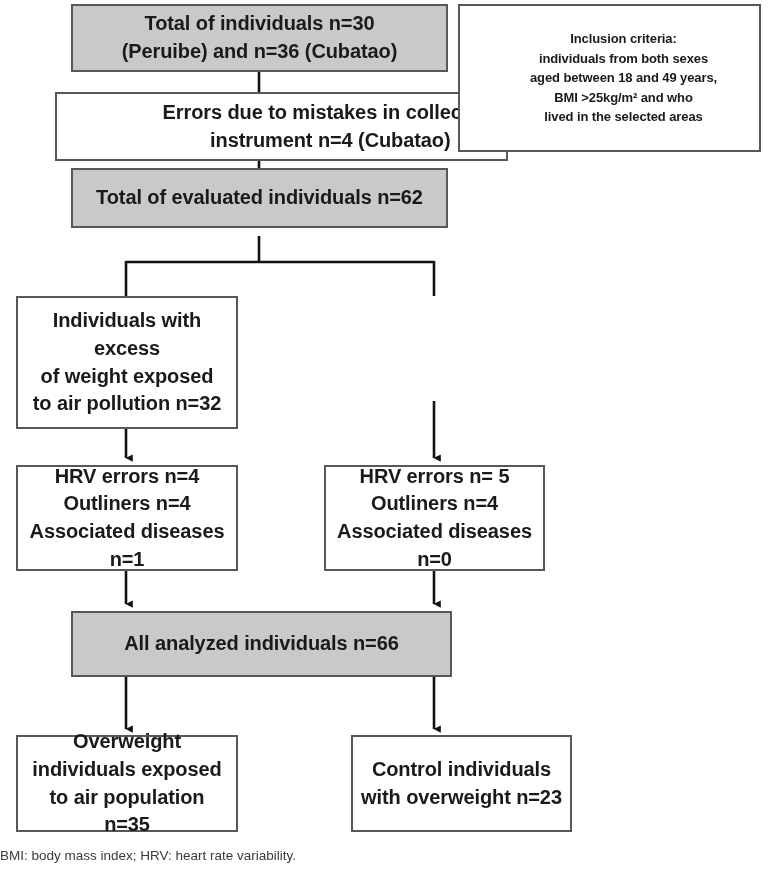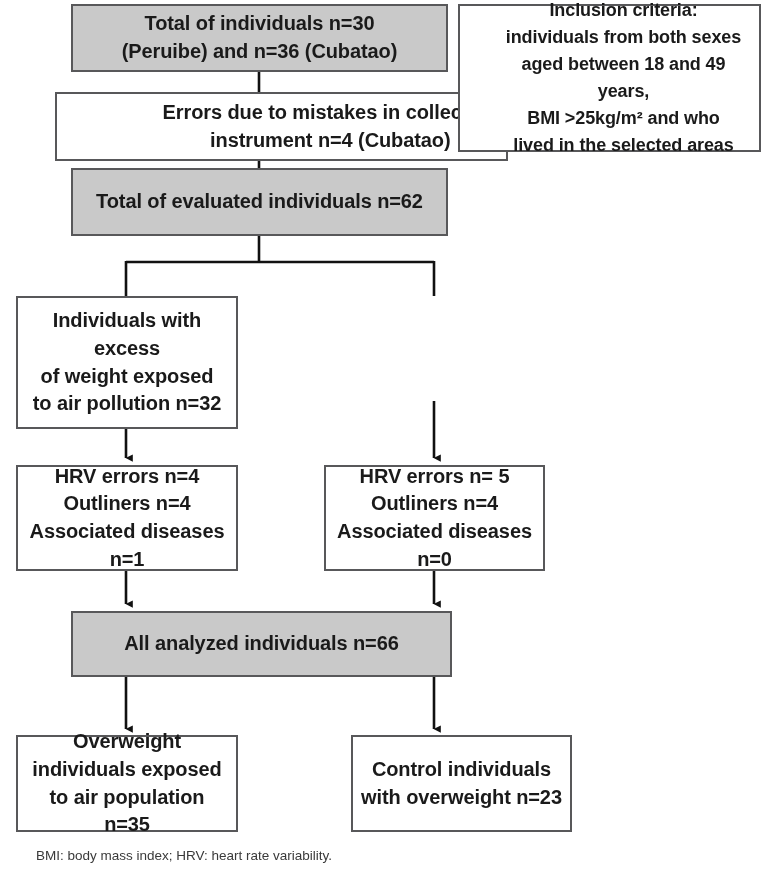--- a/index.html
+++ b/index.html
@@ -46,33 +46,32 @@
   }
   .node.shaded {
     background: #c9c9c9;
   }
   .node .txt {
     display: block;
     white-space: pre-line;
   }
   .node.criteria {
     font-weight: 700;
-    font-size: 18px;
+    font-size: 13px;
     line-height: 1.5;
     border-width: 2px;
     padding-left: 36px;
   }
   .footnote {
     position: absolute;
     font-size: 13.5px;
     font-weight: 400;
     color: #3a3a3a;
     letter-spacing: 0px;
     white-space: pre;
-    margin-left: 36px;
   }
 </style>
 </head>
 <body>
 
 <div id="canvas">
 
   <svg id="connectors" viewBox="0 0 768 878" width="768" height="878" aria-hidden="true">
     <defs>
       <marker id="arrowhead" markerWidth="9" markerHeight="9" refX="4.2" refY="7.4" orient="auto" markerUnits="userSpaceOnUse">
@@ -105,21 +104,21 @@
   <div class="node shaded" style="left:71px; top:4px; width:377px; height:68px;">
     <span class="txt">Total of individuals n=30
 (Peruibe) and n=36 (Cubatao)</span>
   </div>
 
   <div class="node" style="left:55px; top:92px; width:453px; height:69px;justify-content:flex-end;">
     <span class="txt">Errors due to mistakes in collection
 instrument n=4 (Cubatao)</span>
   </div>
 
-  <div class="node shaded" style="left:71px; top:168px; width:377px; height:68px;">
+  <div class="node shaded" style="left:71px; top:168px; width:377px; height:60px;">
     <span class="txt">Total of evaluated individuals n=62</span>
   </div>
 
   <div class="node criteria" style="left:458px; top:4px; width:303px; height:148px;">
     <span class="txt">Inclusion criteria:
 individuals from both sexes
 aged between 18 and 49 years,
 BMI &gt;25kg/m² and who
 lived in the selected areas</span>
   </div>

